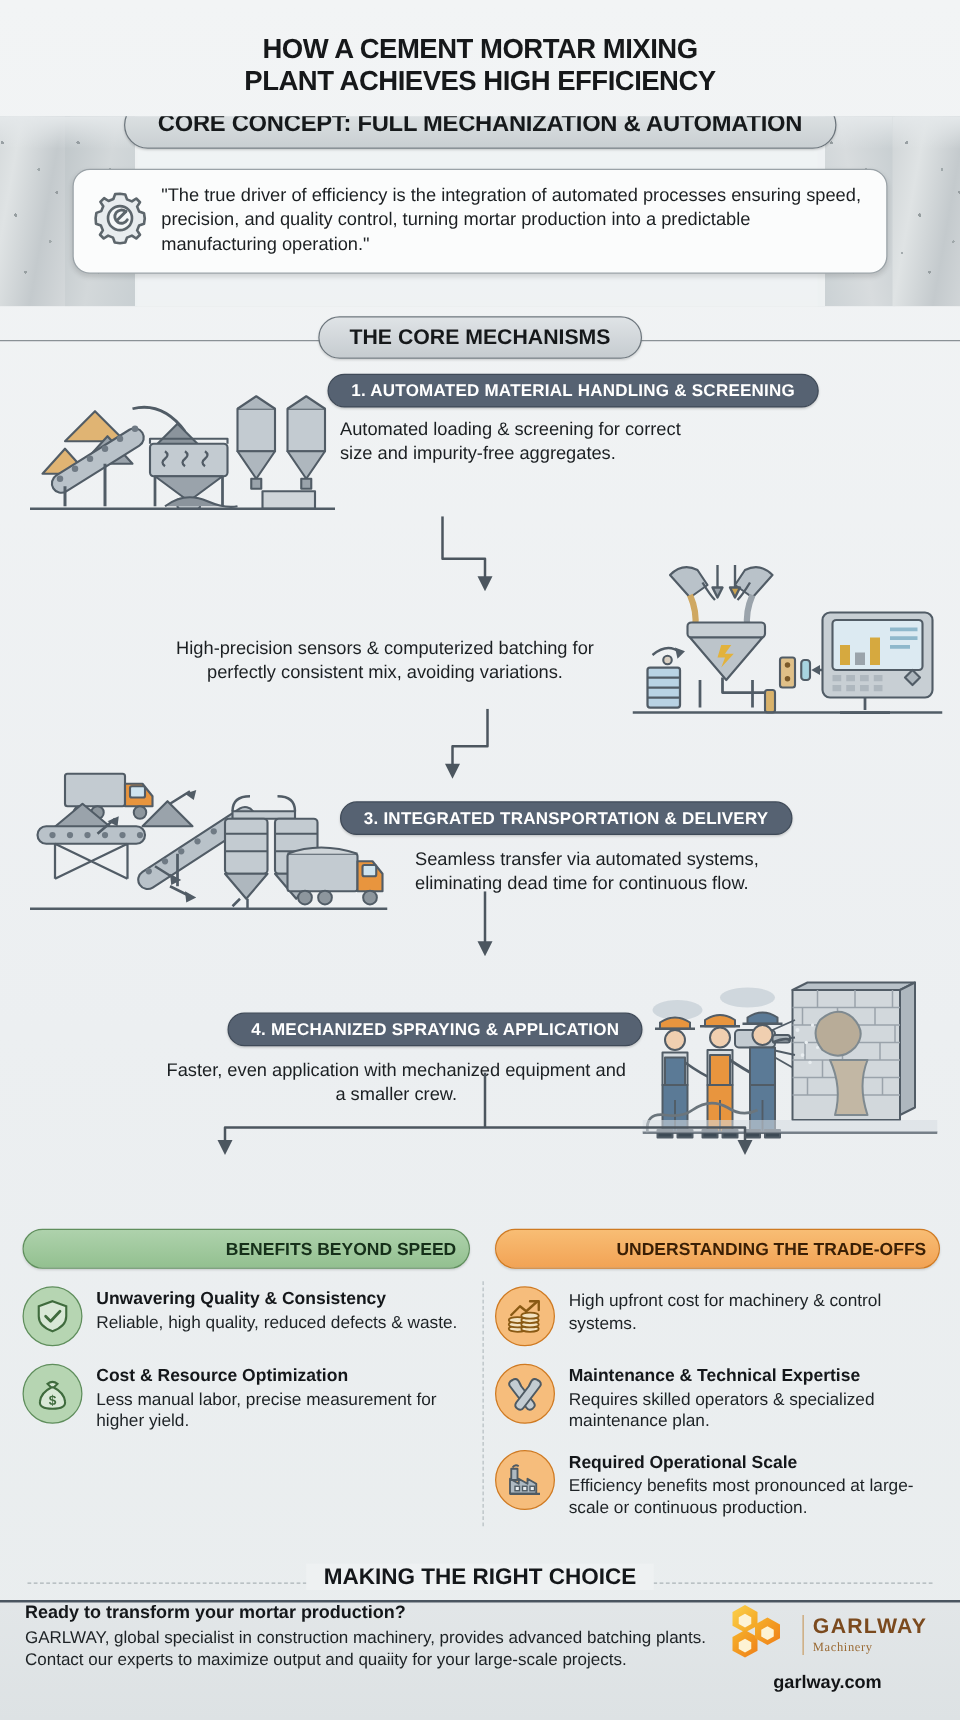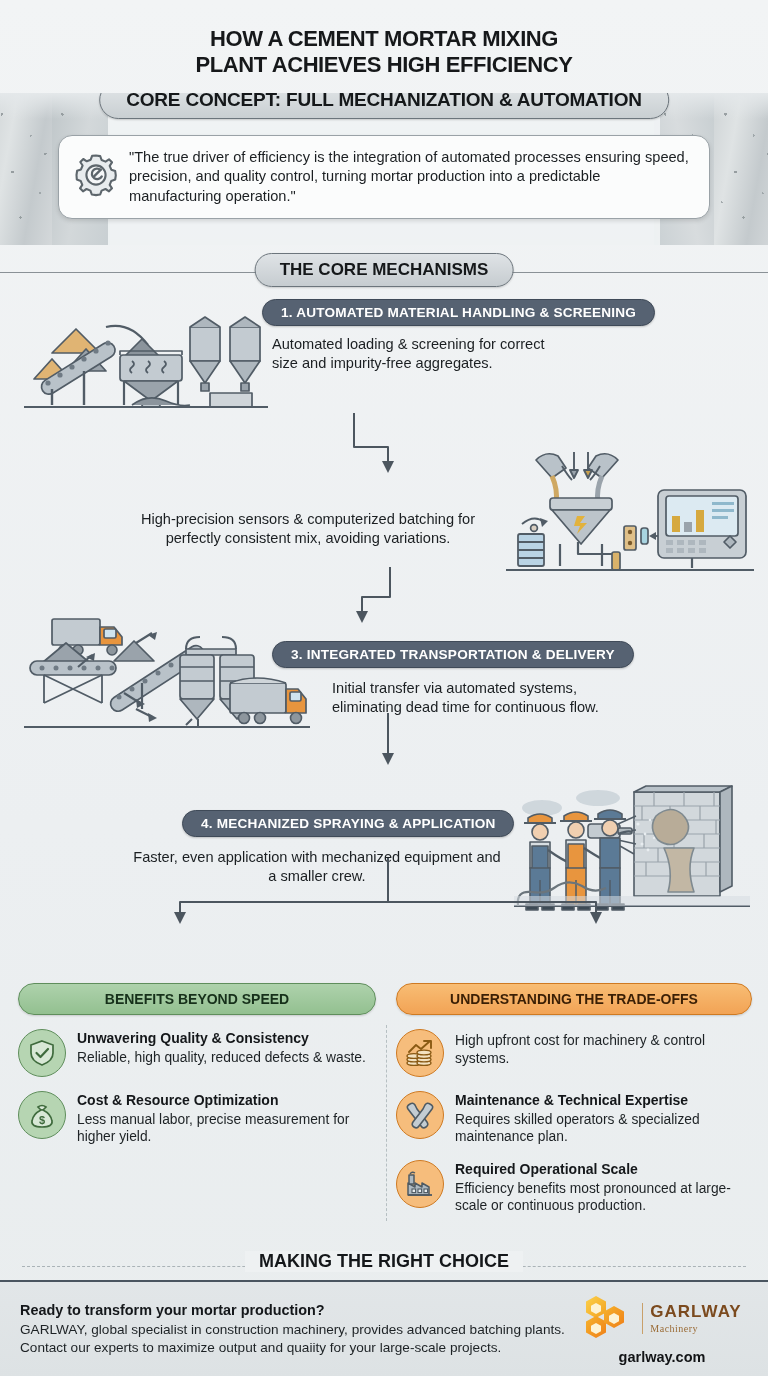--- a/index.html
+++ b/index.html
@@ -51,21 +51,21 @@
     opacity:.85;
   }
   .slab-bevel { position:absolute; top:0; width:100%; height:26px;
     background: linear-gradient(180deg,#e4e8ea,transparent); }
   .band-veil { position:absolute; left:108px; right:108px; top:0; bottom:0;
     background: rgba(240,243,244,.93); }
 
   
   .pill {
     display: inline-block; border-radius: 999px;
-    font-weight: bold; text-align: center; white-space: nowrap;
+    font-weight: bold; text-align: right; white-space: nowrap;
   }
   .pill-core {
     position: absolute; left: 50%; transform: translateX(-50%); top: -12px;
     background: linear-gradient(180deg,#e3e7e9,#c9cfd2);
     border: 1.6px solid #6c757c; color: #15181a;
     font-size: 19px; padding: 7px 26px; letter-spacing: -0.2px;
     box-shadow: 0 1px 2px rgba(0,0,0,.18); z-index: 5;
   }
   .quote-box {
     position: absolute; left: 58px; right: 58px; top: 42px;
@@ -147,21 +147,21 @@
                   padding: 0 14px; font-size: 18px; font-weight: bold; color: #14171a; }
   .choice-row { display: flex; align-items: baseline; gap: 8px; margin-top: 5px; }
   .hand { flex: 0 0 auto; }
   .choice-q { font-size: 14px; font-weight: bold; color: #14171a; }
   .choice-a { font-size: 13.8px; color: #23282b; }
 
   
   .footer {
     position: absolute; left: 0; right: 0; bottom: 0; height: 96px;
     background: linear-gradient(180deg,#e2e6e8,#dde2e4);
-    border-top: 2.5px solid #4a5560; display: flex; align-items: center;
+    border-top: 2.5px solid #4a5560; display: flex; align-items: flex-start;
     padding: 0 20px;
   }
   .footer-left { flex: 1; }
   .footer-title { font-size: 14.4px; font-weight: bold; color: #14171a; }
   .footer-text { font-size: 13.6px; color: #1d2225; line-height: 1.3; margin-top: 3px;
                  max-width: 570px; }
   .footer-right { width: 172px; text-align: center; }
   .brand-row { display: flex; align-items: center; justify-content: center; gap: 4px; }
   .brand-text { text-align: left; border-left: 1px solid #c9a06a; padding-left: 7px; }
   .brand-name { font-size: 17px; font-weight: bold; color: #7b4a1e; letter-spacing: 1px;
@@ -402,21 +402,21 @@
             <g fill="#8d969d" stroke-width="1.6">
               <circle cx="220" cy="113" r="5.5"></circle>
                 <circle cx="236" cy="113" r="5.5"></circle>
               <circle cx="272" cy="113" r="5.5"></circle>
             </g>
             <path d="M0 122 H286" stroke-width="2"></path>
           </g>
         </svg>
       </span>
       <div class="pill step-pill">3. INTEGRATED TRANSPORTATION &amp; DELIVERY</div>
-      <div class="step-desc">Initial transfer via automated systems, eliminating dead time for continuous flow.</div>
+      <div class="step-desc">Seamless transfer via automated systems, eliminating dead time for continuous flow.</div>
     </div>
 
     <svg class="conn" style="left:350px;top:418px;" width="80" height="60">
       <path d="M38 0 V44" stroke="#4c565f" stroke-width="2" fill="none"></path>
       <path d="M32 40 L38 52 L44 40 Z" fill="#4c565f"></path>
     </svg>
 
     <div class="step s4" style="margin-top:44px;">
       <span class="illus" style="left:514px;top:-22px;">
         <svg width="236" height="128" viewBox="0 0 236 128">

